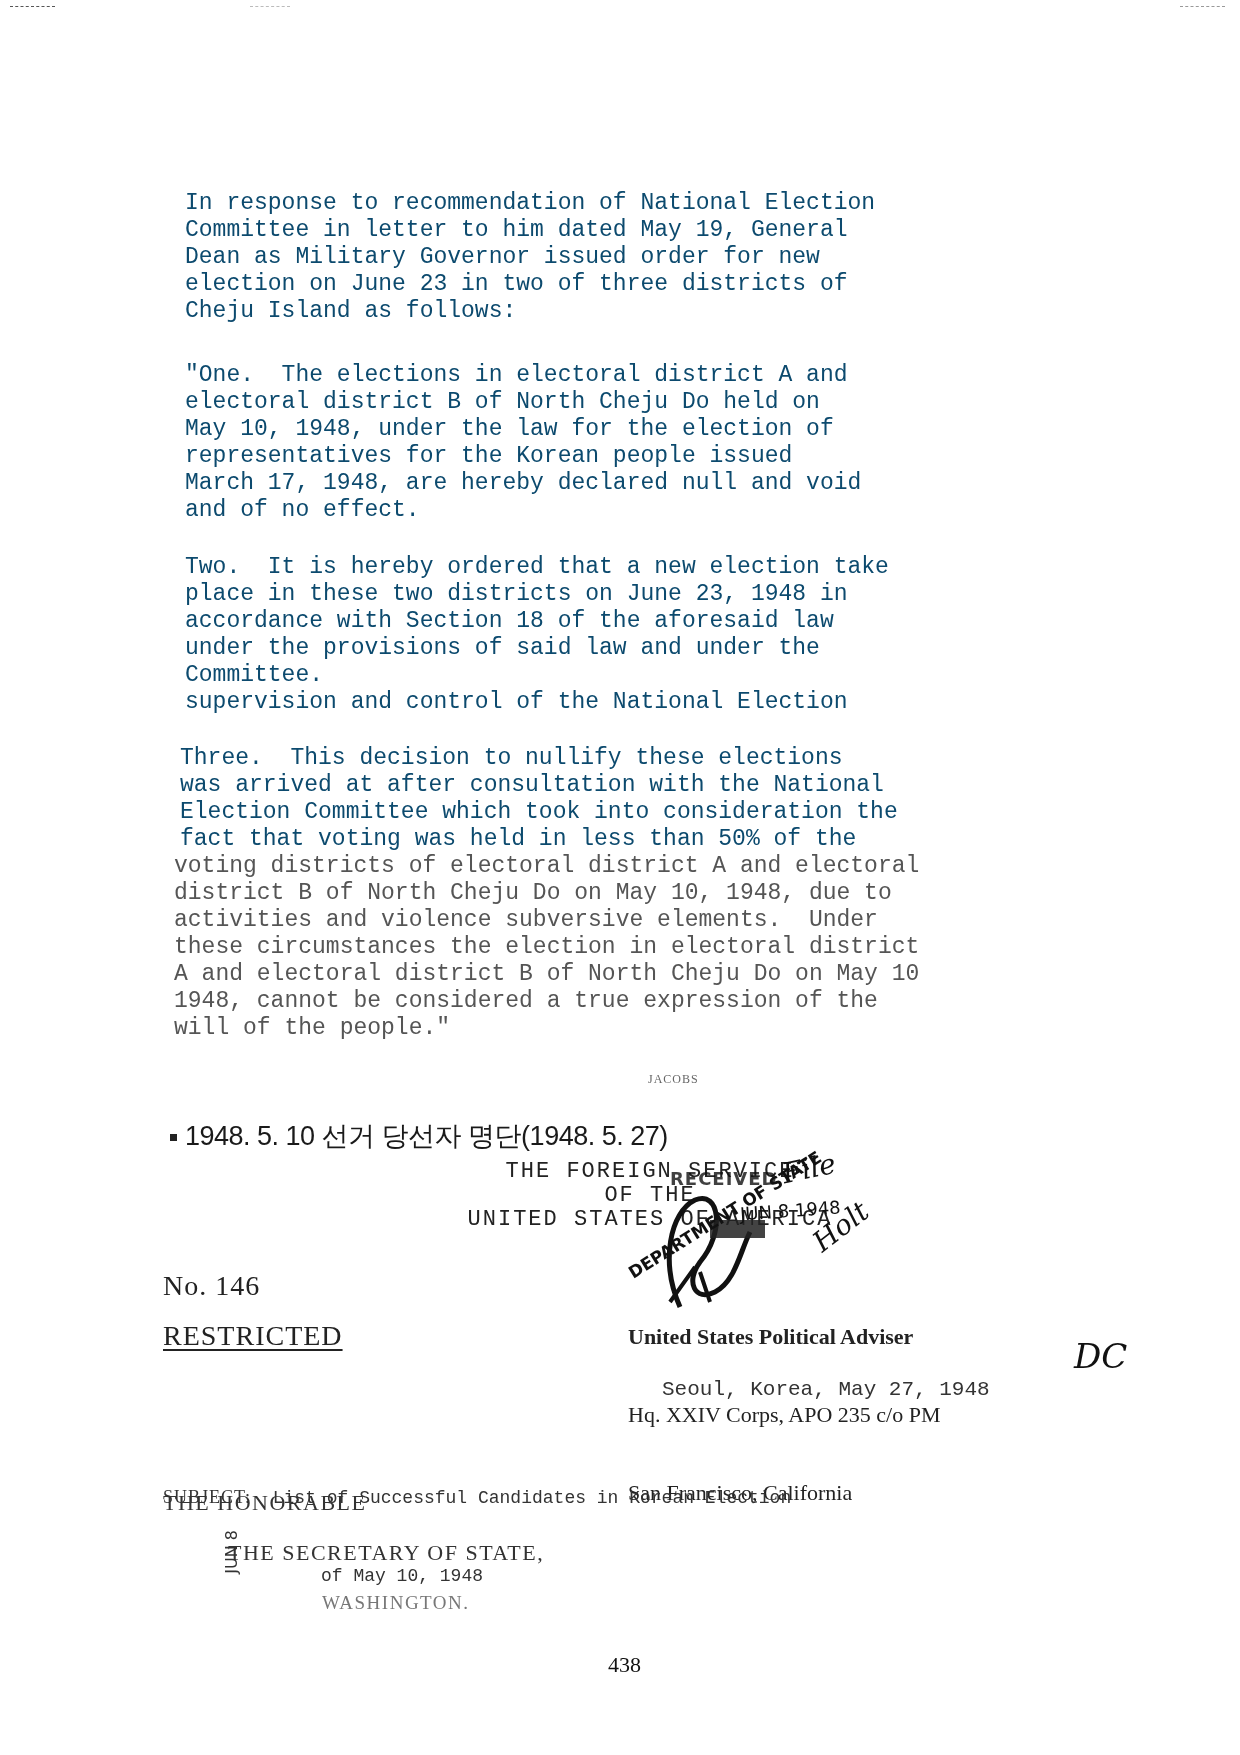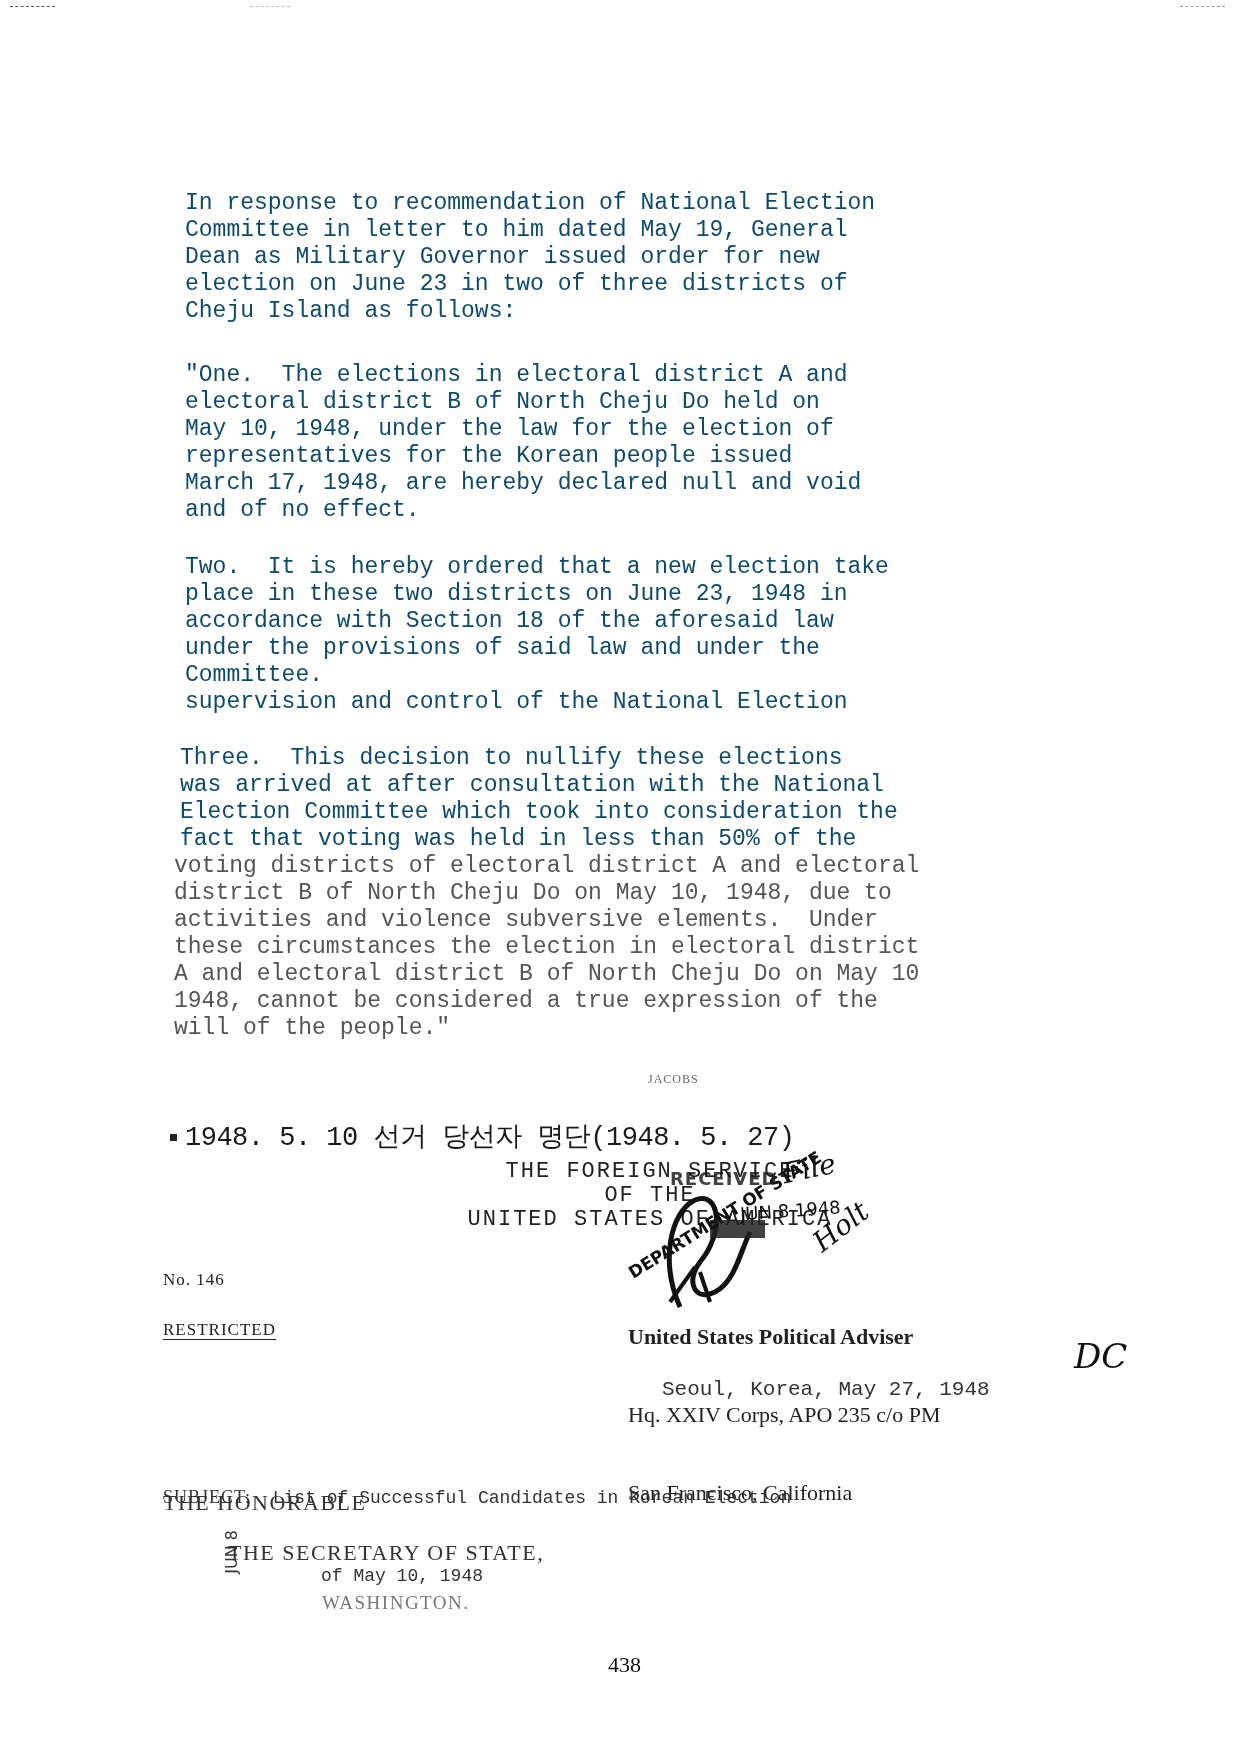--- a/index.html
+++ b/index.html
@@ -31,21 +31,21 @@
       font-size: 23px;
       line-height: 27px;
       white-space: pre;
       color: #0c4a6e;
     }
     .faded .line { color: #555; }
     .korean-caption {
       position: absolute;
       left: 170px;
       top: 1118px;
-      font-family: Liberation Mono, monospace;
+      font-family: Liberation Sans, sans-serif;
       font-size: 27px;
       letter-spacing: -0.5px;
       color: #1a1a1a;
     }
     .korean-caption .bullet {
       display: inline-block;
       width: 7px;
       height: 7px;
       background: #222;
       margin-right: 8px;
@@ -80,21 +80,21 @@
     .handwriting {
       position: absolute;
       font-family: "DejaVu Serif", serif;
       font-style: italic;
       color: #111;
     }
     .left-block {
       position: absolute;
       left: 163px;
       font-family: "Liberation Serif", "DejaVu Serif", serif;
-      font-size: 17px;
+      font-size: 28px;
       letter-spacing: 1px;
       color: #222;
     }
     .restricted {
       text-decoration: underline;
       text-underline-offset: 4px;
     }
     .sender {
       position: absolute;
       left: 628px;

